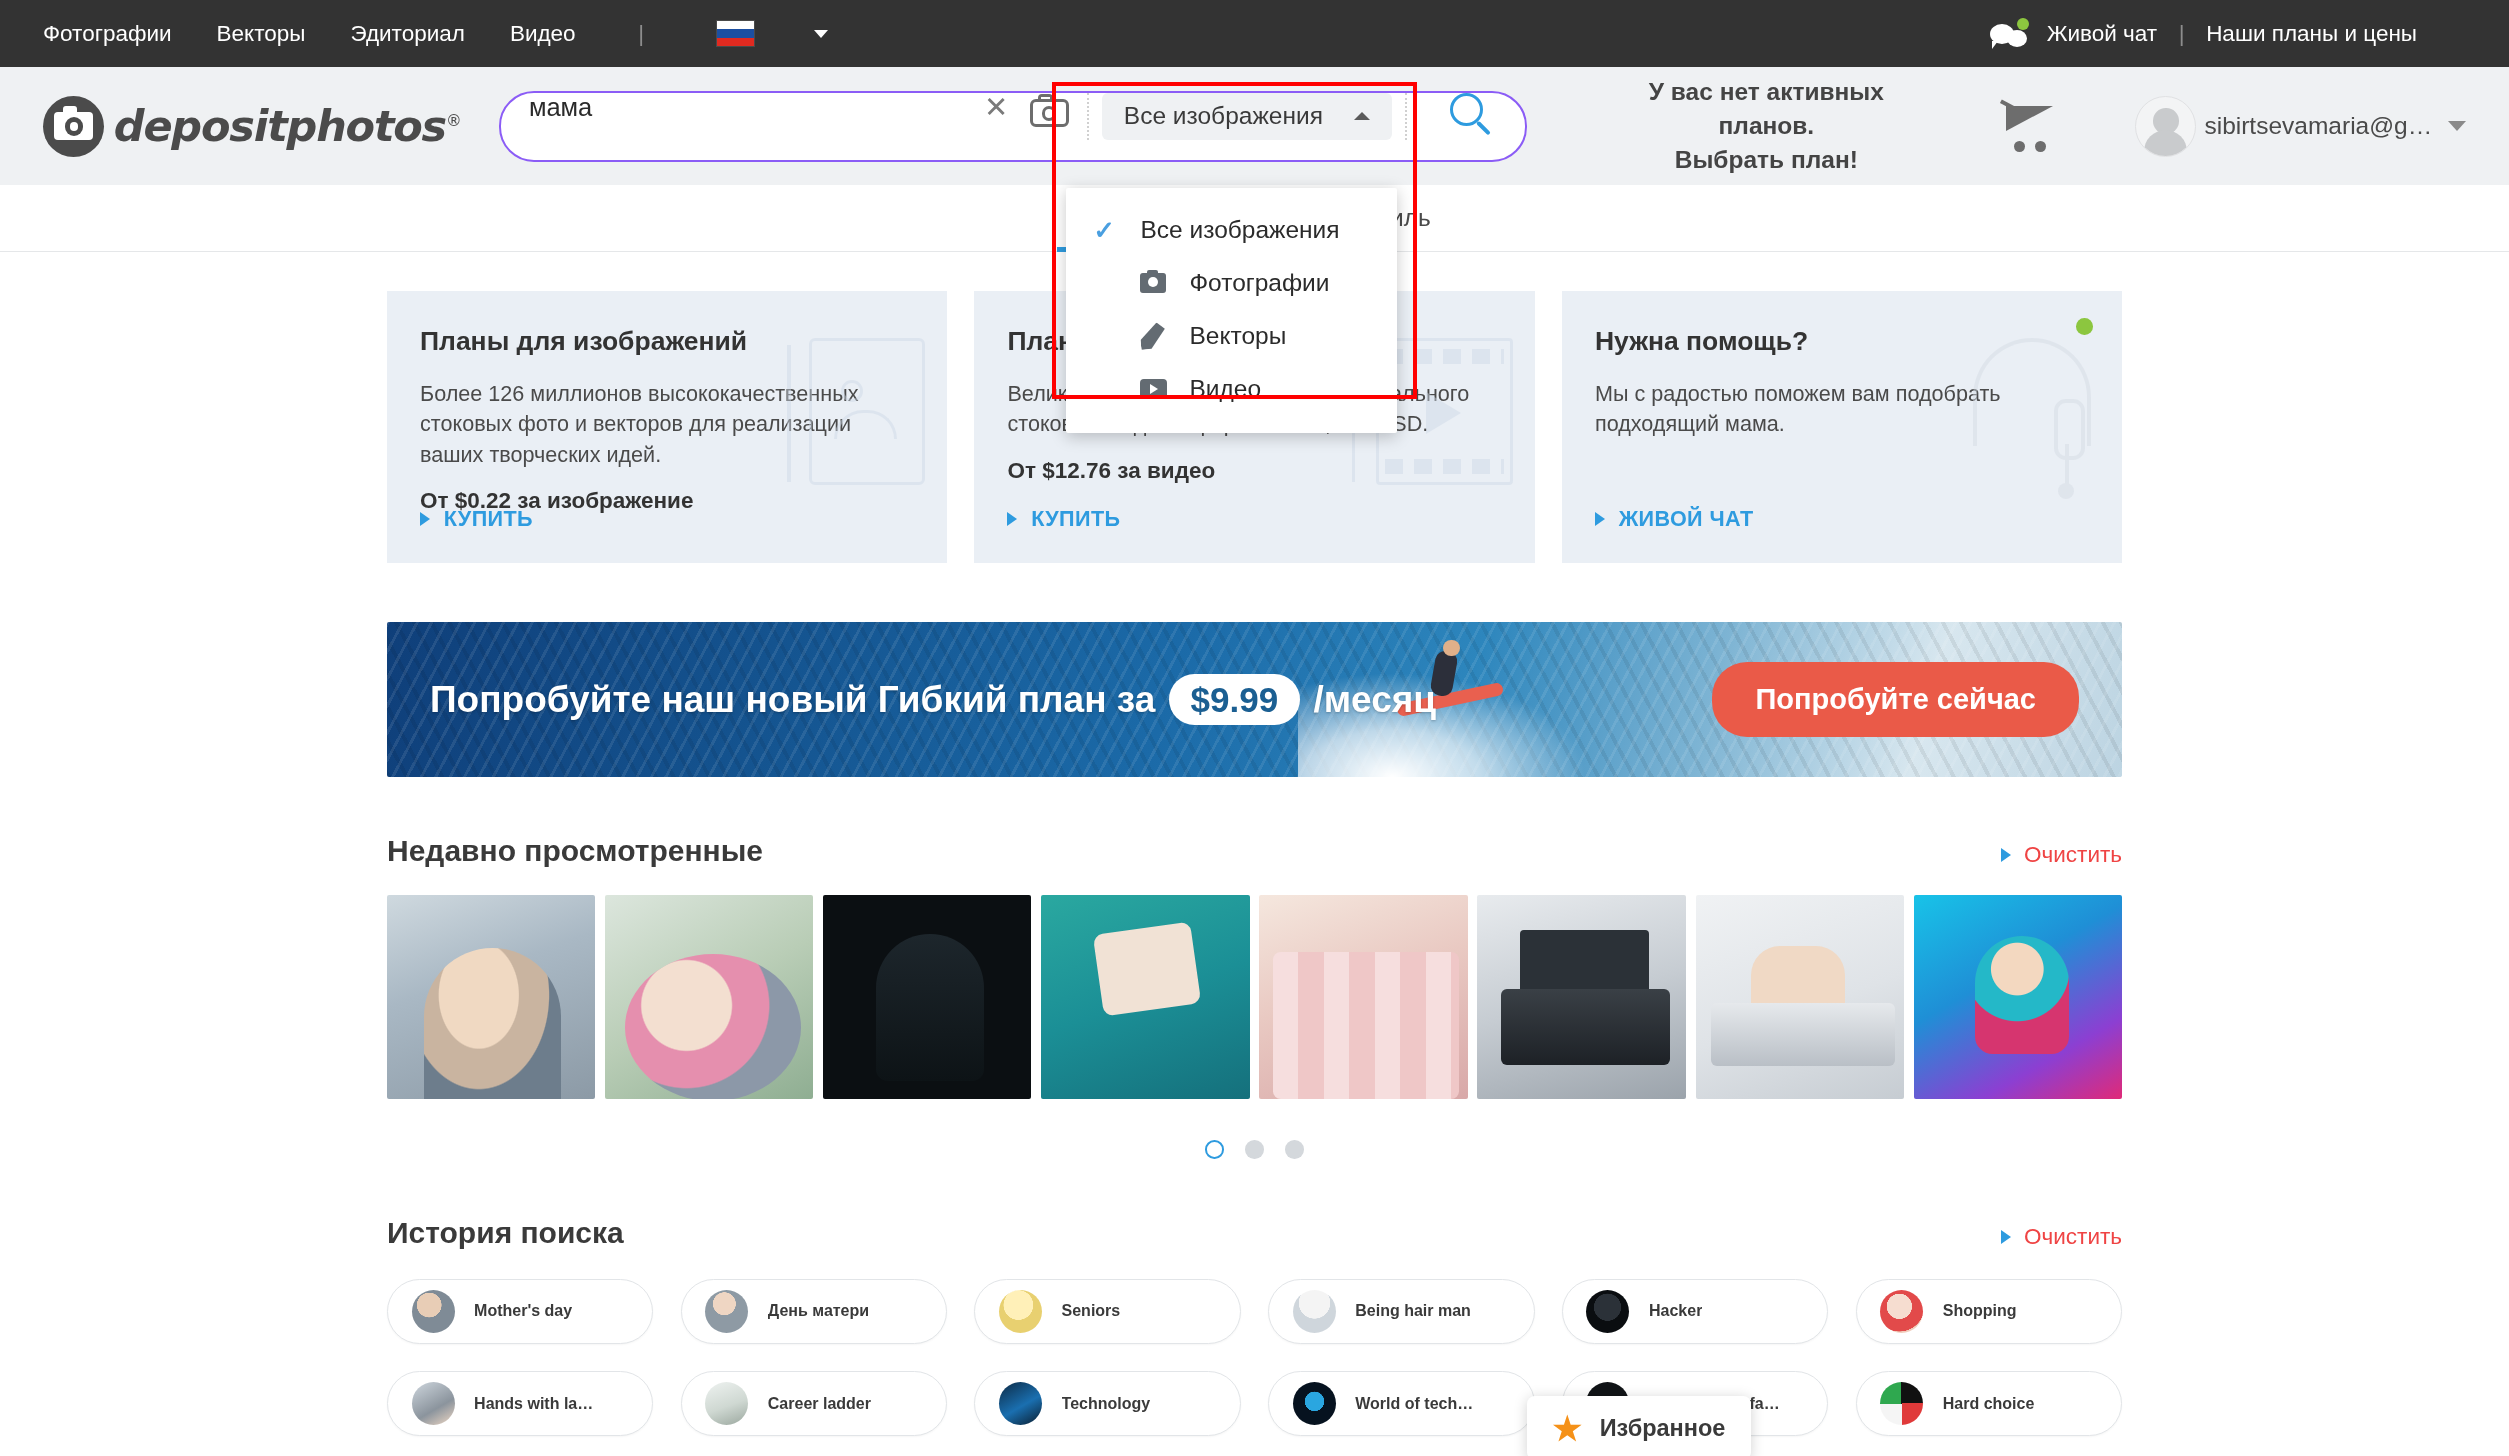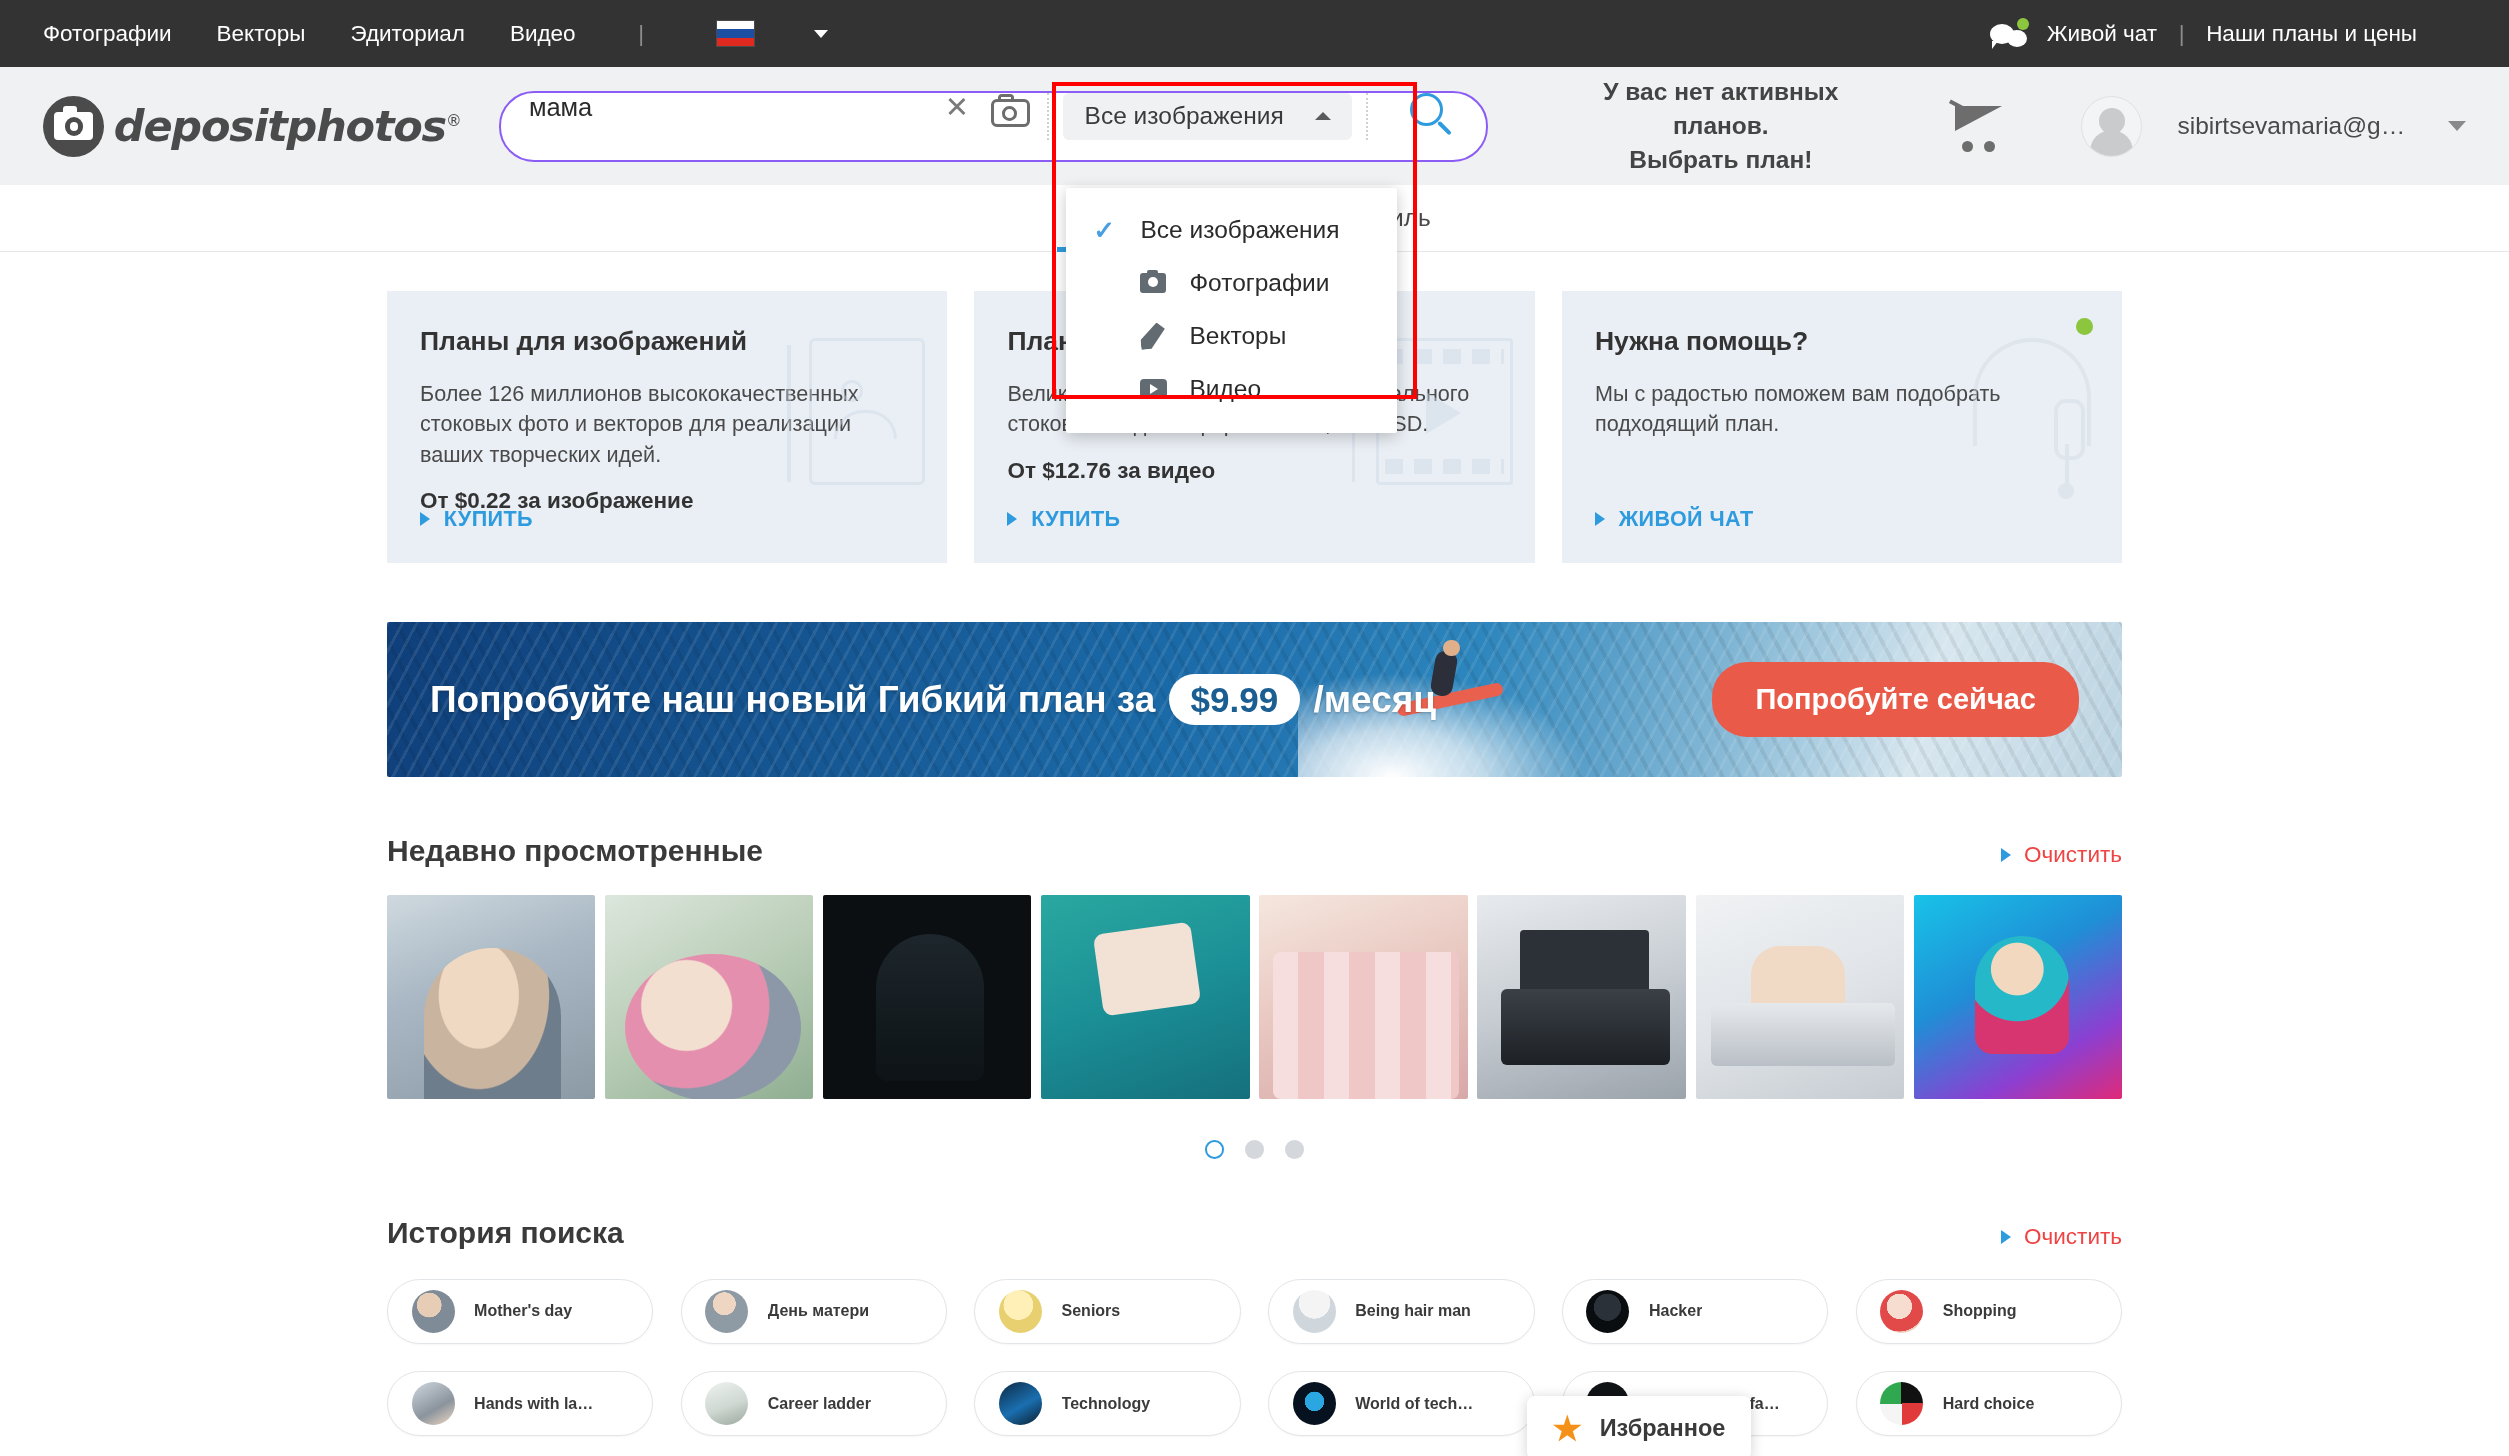--- a/index.html
+++ b/index.html
@@ -228,21 +228,21 @@
   }
   .cart .w1, .cart .w2 {
     position:absolute; bottom:0; width:10.8px;height:10.8px;border-radius:50%;
     background:#6d6d6d;
   }
   .cart .w1 { left: 13.7px; }
   .cart .w2 { left: 35px; }
 
   .account {
     margin-left: 76px;
-    display: flex; align-items: center; gap: 35px; cursor: pointer; justify-content: flex-end;
+    display: flex; align-items: center; gap: 8px; cursor: pointer; justify-content: flex-end;
   }
   .avatar {
     width: 61px; height: 61px; border-radius: 50%;
     background: #f3f4f5; border: 1.5px solid #e0e1e3;
     position: relative; overflow: hidden;
   }
   .avatar .head {
     position:absolute; width: 25.5px; height: 25.5px; border-radius:50%;
     background:#c9cbcd; left: 16.7px; top: 11.8px;
   }
@@ -718,21 +718,21 @@
         </div>
         <div class="card-link">
           <span class="chev"></span>
           <span>КУПИТЬ</span>
         </div>
       </div>
 
       <div class="card">
         <span class="green-dot"></span>
         <div class="card-title">Нужна помощь?</div>
-        <div class="card-desc">Мы с радостью поможем вам подобрать подходящий план.</div>
+        <div class="card-desc">Мы с радостью поможем вам подобрать подходящий мама.</div>
         <div class="card-art">
           <div class="art-head">
             <span class="band"></span>
               <span class="ear"></span>
               <span class="mic-arm"></span>
               <span class="mic"></span>
           </div>
         </div>
         <div class="card-link">
           <span class="chev"></span>

